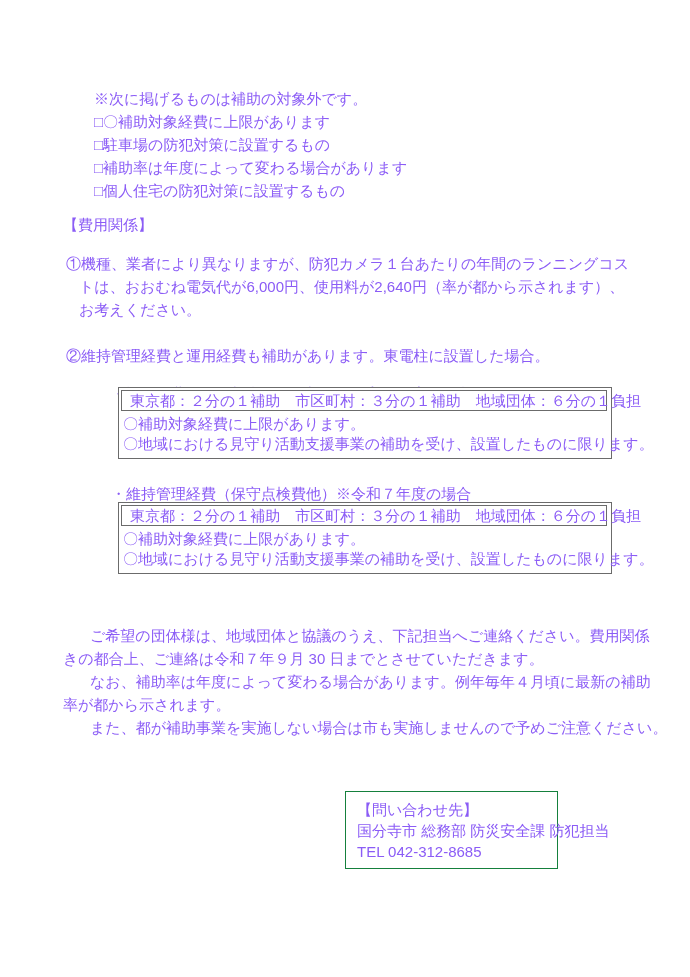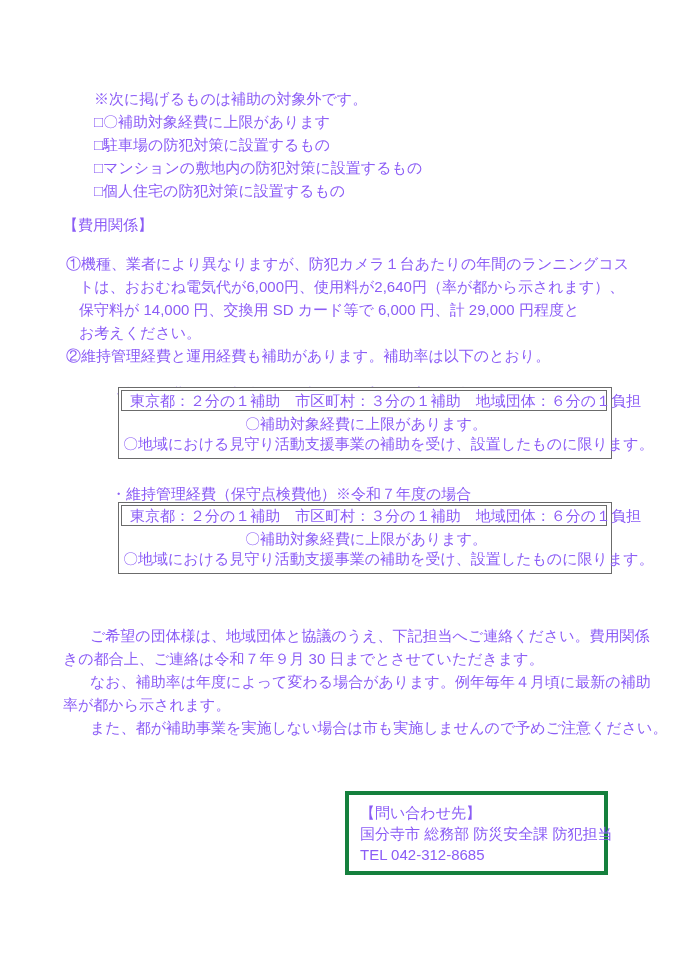--- a/index.html
+++ b/index.html
@@ -31,56 +31,55 @@
   }
   .rate-box-1{top:387px;}
   .rate-box-2{top:502px;}
   .rate-header{
     border:1px solid #6b6b6b;
     line-height:19px;
     padding:0 8px;
     margin-right:2px;
     white-space:nowrap;
   }
-  .rate-note{line-height:20px;padding-left:2px;white-space:nowrap;text-align:center;}
+  .rate-note{line-height:20px;padding-left:2px;white-space:nowrap;}
   .rate-note.first{margin-top:3px;}
   .closing{left:63px;top:624px;}
   .closing .indent{padding-left:27px;}
   .contact-box{
     left:345px;top:791px;
-    width:263px;min-height:73px;
-    border:4px solid #15803d;
+    width:213px;min-height:73px;
+    border:1px solid #15803d;
     padding:7px 14px 6px 11px;
     box-sizing:border-box;
   }
   .contact-box .line{line-height:21px;}
 </style>
 </head>
 <body>
 
 <div class="page">
 
   <div class="abs exclusions">
     <div class="line">※次に掲げるものは補助の対象外です。</div>
     <div class="line">□〇補助対象経費に上限があります</div>
     <div class="line">□駐車場の防犯対策に設置するもの</div>
-    <div class="line">□マンションの敷地内の防犯対策に設置するもの</div>
+    <div class="line">□補助率は年度によって変わる場合があります</div>
     <div class="line">□個人住宅の防犯対策に設置するもの</div>
   </div>
 
   <div class="abs line cost-heading">【費用関係】</div>
 
   <div class="abs item1">
     <div class="line">①機種、業者により異なりますが、防犯カメラ１台あたりの年間のランニングコス</div>
     <div class="line cont">トは、おおむね電気代が6,000円、使用料が2,640円（率が都から示されます）、</div>
-    <div class="line cont">保守料が 14,000 円、交換用 SD カード等で 6,000 円、計 29,000 円程度と</div>
     <div class="line cont">お考えください。</div>
   </div>
 
-  <div class="abs line item2">②維持管理経費と運用経費も補助があります。補助率は以下のとおり。</div>
+  <div class="abs line item2">②維持管理経費と運用経費も補助があります。東電柱に設置した場合。</div>
 
   <div class="abs line bullet1">・運用経費（電気料金・使用料）※令和７年度の場合</div>
   <div class="abs rate-box rate-box-1">
     <div class="rate-header">東京都：２分の１補助　市区町村：３分の１補助　地域団体：６分の１負担</div>
     <div class="rate-note first">〇補助対象経費に上限があります。</div>
     <div class="rate-note">〇地域における見守り活動支援事業の補助を受け、設置したものに限ります。</div>
   </div>
 
   <div class="abs line bullet2">・維持管理経費（保守点検費他）※令和７年度の場合</div>
   <div class="abs rate-box rate-box-2">

